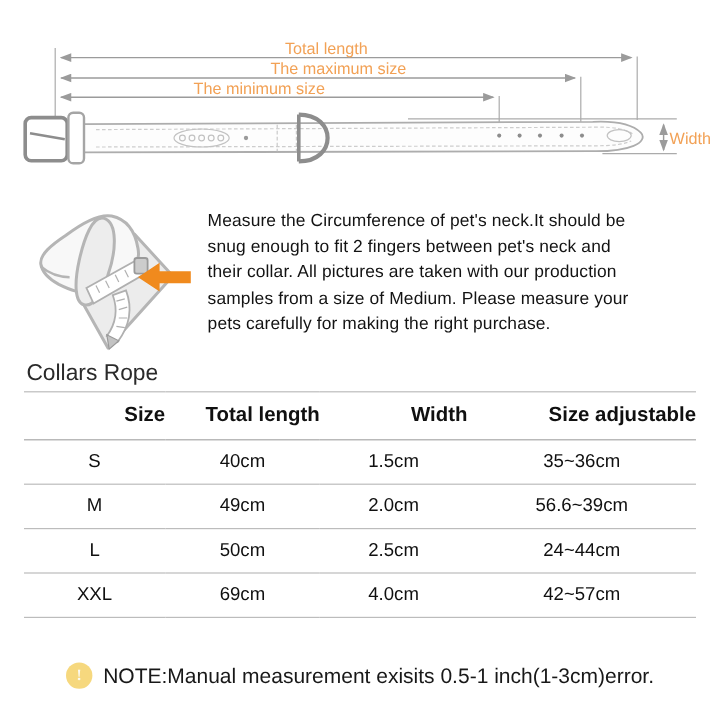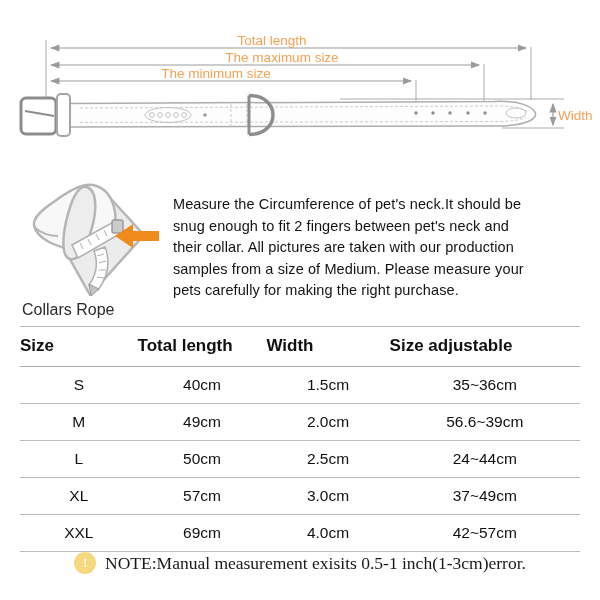--- a/index.html
+++ b/index.html
@@ -6,53 +6,53 @@
   body{
     width:600px;height:600px;background:#ffffff;position:relative;overflow:hidden;
     font-family:"Liberation Sans", sans-serif;color:#161616;
   }
   
   #diagram-section{position:absolute;top:0;left:0;width:600px;height:158px;}
   .olabel{fill:#f2a155;font-size:13.5px;font-family:"Liberation Sans",sans-serif;}
   .mline{stroke:#9b9b9b;stroke-width:1.2;}
   .gline{stroke:#ababab;stroke-width:1;}
   
-  #measure-section{position:absolute;top:157px;left:0;width:540px;height:145px;display:flex;align-items:flex-end;}
+  #measure-section{position:absolute;top:157px;left:0;width:540px;height:145px;display:flex;align-items:flex-start;}
   #dog-illu{margin-left:20px;flex:none;}
   #measure-text{
     margin:17px 16px 0 8px;width:408px;
     font-size:14.5px;line-height:21.6px;color:#131313;letter-spacing:.1px;
   }
   
-  #chart-caption{position:absolute;left:22px;top:301px;font-size:16px;color:#2a2a2a;}
+  #chart-caption{position:absolute;left:22px;top:301px;font-size:19px;color:#2a2a2a;}
   #size-table{
     position:absolute;left:20px;top:326px;width:560px;
     border-collapse:collapse;table-layout:fixed;
   }
   #size-table col.c1{width:21%}#size-table col.c2{width:23%}
   #size-table col.c3{width:22%}#size-table col.c4{width:34%}
   #size-table th{
-    font-size:17px;font-weight:bold;color:#101010;text-align:left;
+    font-size:17px;font-weight:bold;color:#101010;text-align:right;
     padding:9px 0 10px 0;border-top:1px solid #bcbcbc;border-bottom:1px solid #a9a9a9;
   }
   #size-table td{
     font-size:15.5px;color:#101010;text-align:center;
     padding:9px 0;border-bottom:1px solid #bcbcbc;
   }
   
   #note-row{
     position:absolute;top:552px;left:0;width:600px;
     display:flex;align-items:center;justify-content:center;gap:9px;
   }
   #note-icon{
     width:22px;height:22px;border-radius:50%;background:#f6d87e;flex:none;
     display:flex;align-items:center;justify-content:center;
     color:#fbfaf2;font-family:"Liberation Serif",serif;font-weight:bold;font-size:13px;
   }
-  #note-text{font-family:Liberation Serif, serif;font-size:17.5px;color:#181818;}
+  #note-text{font-family:Liberation Sans, sans-serif;font-size:17.5px;color:#181818;}
 </style>
 </head>
 <body>
 
 <svg id="diagram-section" viewBox="0 0 600 158" width="600" height="158">
   <defs>
     <marker id="arrL" markerWidth="9" markerHeight="8" refX="1" refY="3" orient="auto">
       <path d="M8,0 L0,3 L8,6 Z" fill="#9b9b9b"></path>
     </marker>
     <marker id="arrR" markerWidth="9" markerHeight="8" refX="7" refY="3" orient="auto">
@@ -187,26 +187,20 @@
       <td>2.0cm</td>
       <td>56.6~39cm</td>
     </tr>
     <tr>
       <td>L</td>
       <td>50cm</td>
       <td>2.5cm</td>
       <td>24~44cm</td>
     </tr>
     <tr>
-      <td>XL</td>
-      <td>57cm</td>
-      <td>3.0cm</td>
-      <td>37~49cm</td>
-    </tr>
-    <tr>
       <td>XXL</td>
       <td>69cm</td>
       <td>4.0cm</td>
       <td>42~57cm</td>
     </tr>
   </tbody>
 </table>
 
 <div id="note-row">
   <span id="note-icon">!</span>

